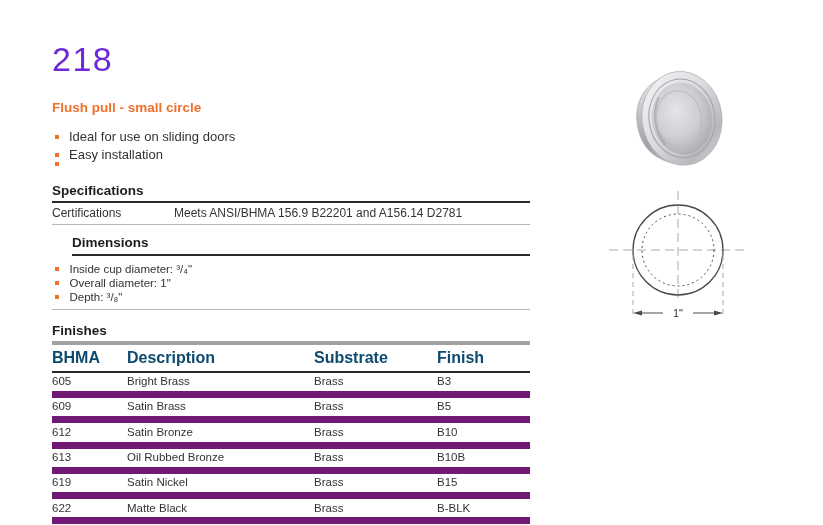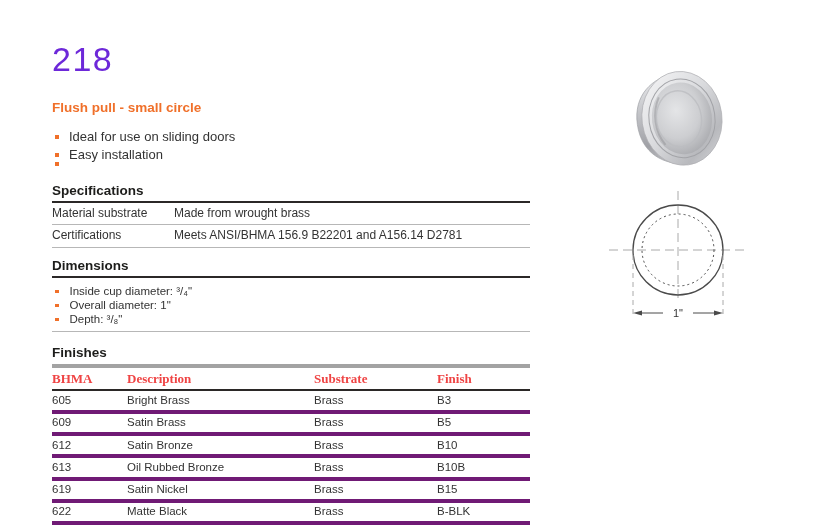--- a/index.html
+++ b/index.html
@@ -9,28 +9,28 @@
   }
   .content{position:absolute;left:52px;top:42px;width:478px;}
   .prod-num{font-size:34px;font-weight:300;color:#6d28d9;margin:0;line-height:1;letter-spacing:1.5px;}
   .prod-name{font-size:13.5px;font-weight:bold;color:#f0702a;margin:25px 0 10px 0;line-height:1;}
   ul.features{list-style:none;margin:13px 0 0 0;padding:0;}
   ul.features li{font-size:13px;color:#333;line-height:18px;display:flex;align-items:baseline;padding-left:3px;}
   .sq{width:4px;height:4px;background:#f0702a;display:inline-block;margin-right:10px;flex:none;transform:translateY(-2px);}
   .sq.small{width:3.5px;height:3.5px;margin-right:11px;}
   h3.section{font-size:13.5px;font-weight:bold;color:#1d1d1b;margin:15px 0 0 0;padding-bottom:3px;border-bottom:2px solid #2b2827;line-height:1.15;}
   h3.section.light-rule{border-bottom:4px solid #a3a3a3;margin-top:13px;}
-  h3.dims-h{margin-top:10px;}
+  h3.dims-h{margin-top:10px;margin-left:20px;}
   table{width:100%;border-collapse:collapse;table-layout:fixed;}
   .spec-table td{font-size:12px;color:#333;padding:3px 0 4px 0;border-bottom:1px solid #b7b7b7;line-height:1.2;}
   .spec-table td.lbl{width:122px;}
   ul.dims{list-style:none;margin:6px 0 0 0;padding:0 0 5px 0;border-bottom:1px solid #b7b7b7;}
   ul.dims li{font-size:11.5px;color:#333;line-height:14px;display:flex;align-items:baseline;padding-left:3px;}
-  .fin-table th{font-size:13px;font-weight:bold;text-align:left;color:#ef4444;padding:3px 0 3px 0;border-bottom:2px solid #2b2827;line-height:1.2;font-family:Liberation Serif, serif;}
-  .fin-table td{font-size:11.5px;color:#333;padding:2.5px 0 2px 0;border-bottom:4px solid #701a75;line-height:1.2;}
+  .fin-table th{font-size:16px;font-weight:bold;text-align:left;color:#0c4a6e;padding:3px 0 3px 0;border-bottom:2px solid #2b2827;line-height:1.2;}
+  .fin-table td{font-size:11.5px;color:#333;padding:2.5px 0 2px 0;border-bottom:7px solid #701a75;line-height:1.2;}
   .figures svg{position:absolute;}
   svg.photo{left:600px;top:49px;}
   svg.drawing{left:600px;top:183px;}
   .dim-label{font-size:11px;fill:#333;font-family:"Liberation Sans","DejaVu Sans",sans-serif;}
 </style>
 </head>
 <body>
 
 <div class="content">
 
@@ -47,24 +47,20 @@
         <span>Easy installation</span>
       </li>
     <li>
         <span class="sq"></span>
       </li>
   </ul>
 
   <h3 class="section">Specifications</h3>
   <table class="spec-table">
     <tbody>
-      <tr>
-        <td class="lbl">Material substrate</td>
-        <td>Made from wrought brass</td>
-      </tr>
       <tr>
         <td class="lbl">Certifications</td>
         <td>Meets ANSI/BHMA 156.9 B22201 and A156.14 D2781</td>
       </tr>
     </tbody>
   </table>
 
   <h3 class="section dims-h">Dimensions</h3>
   <ul class="dims">
     <li>

